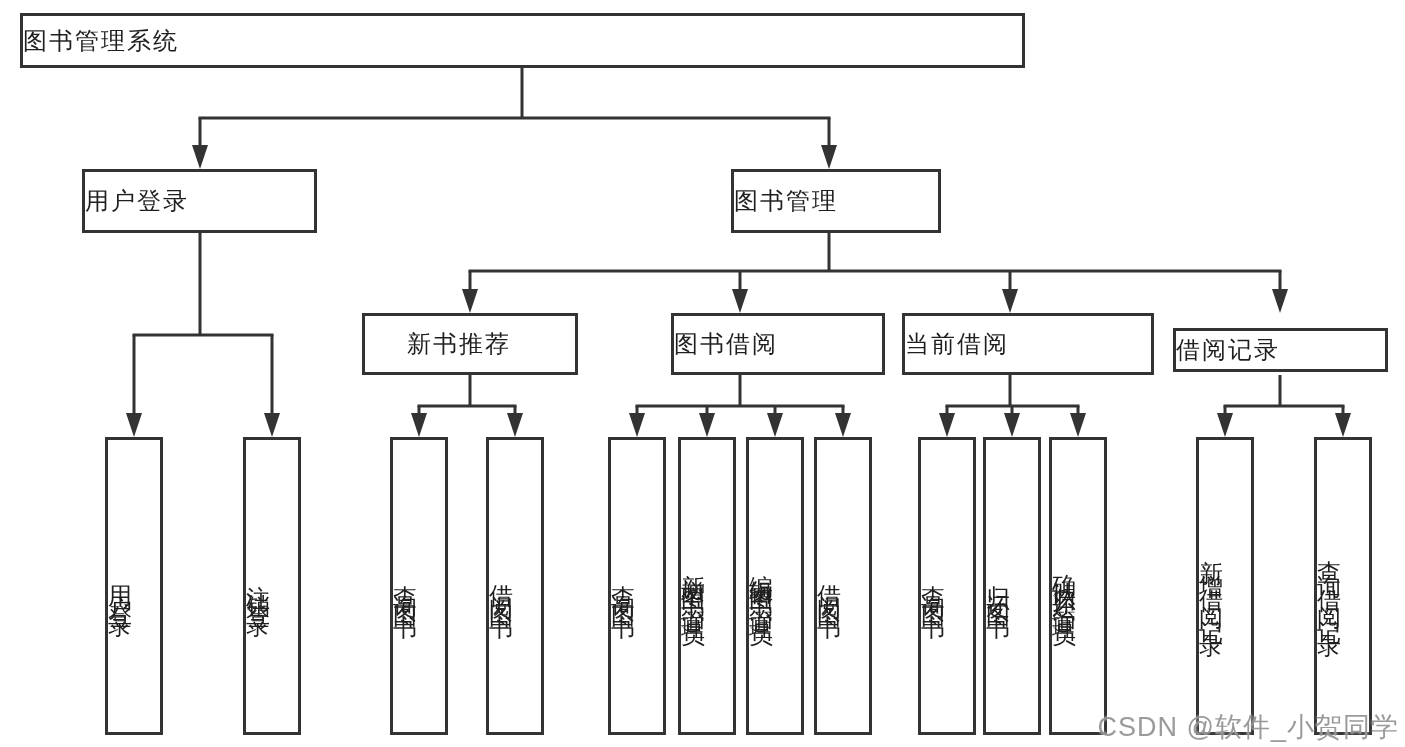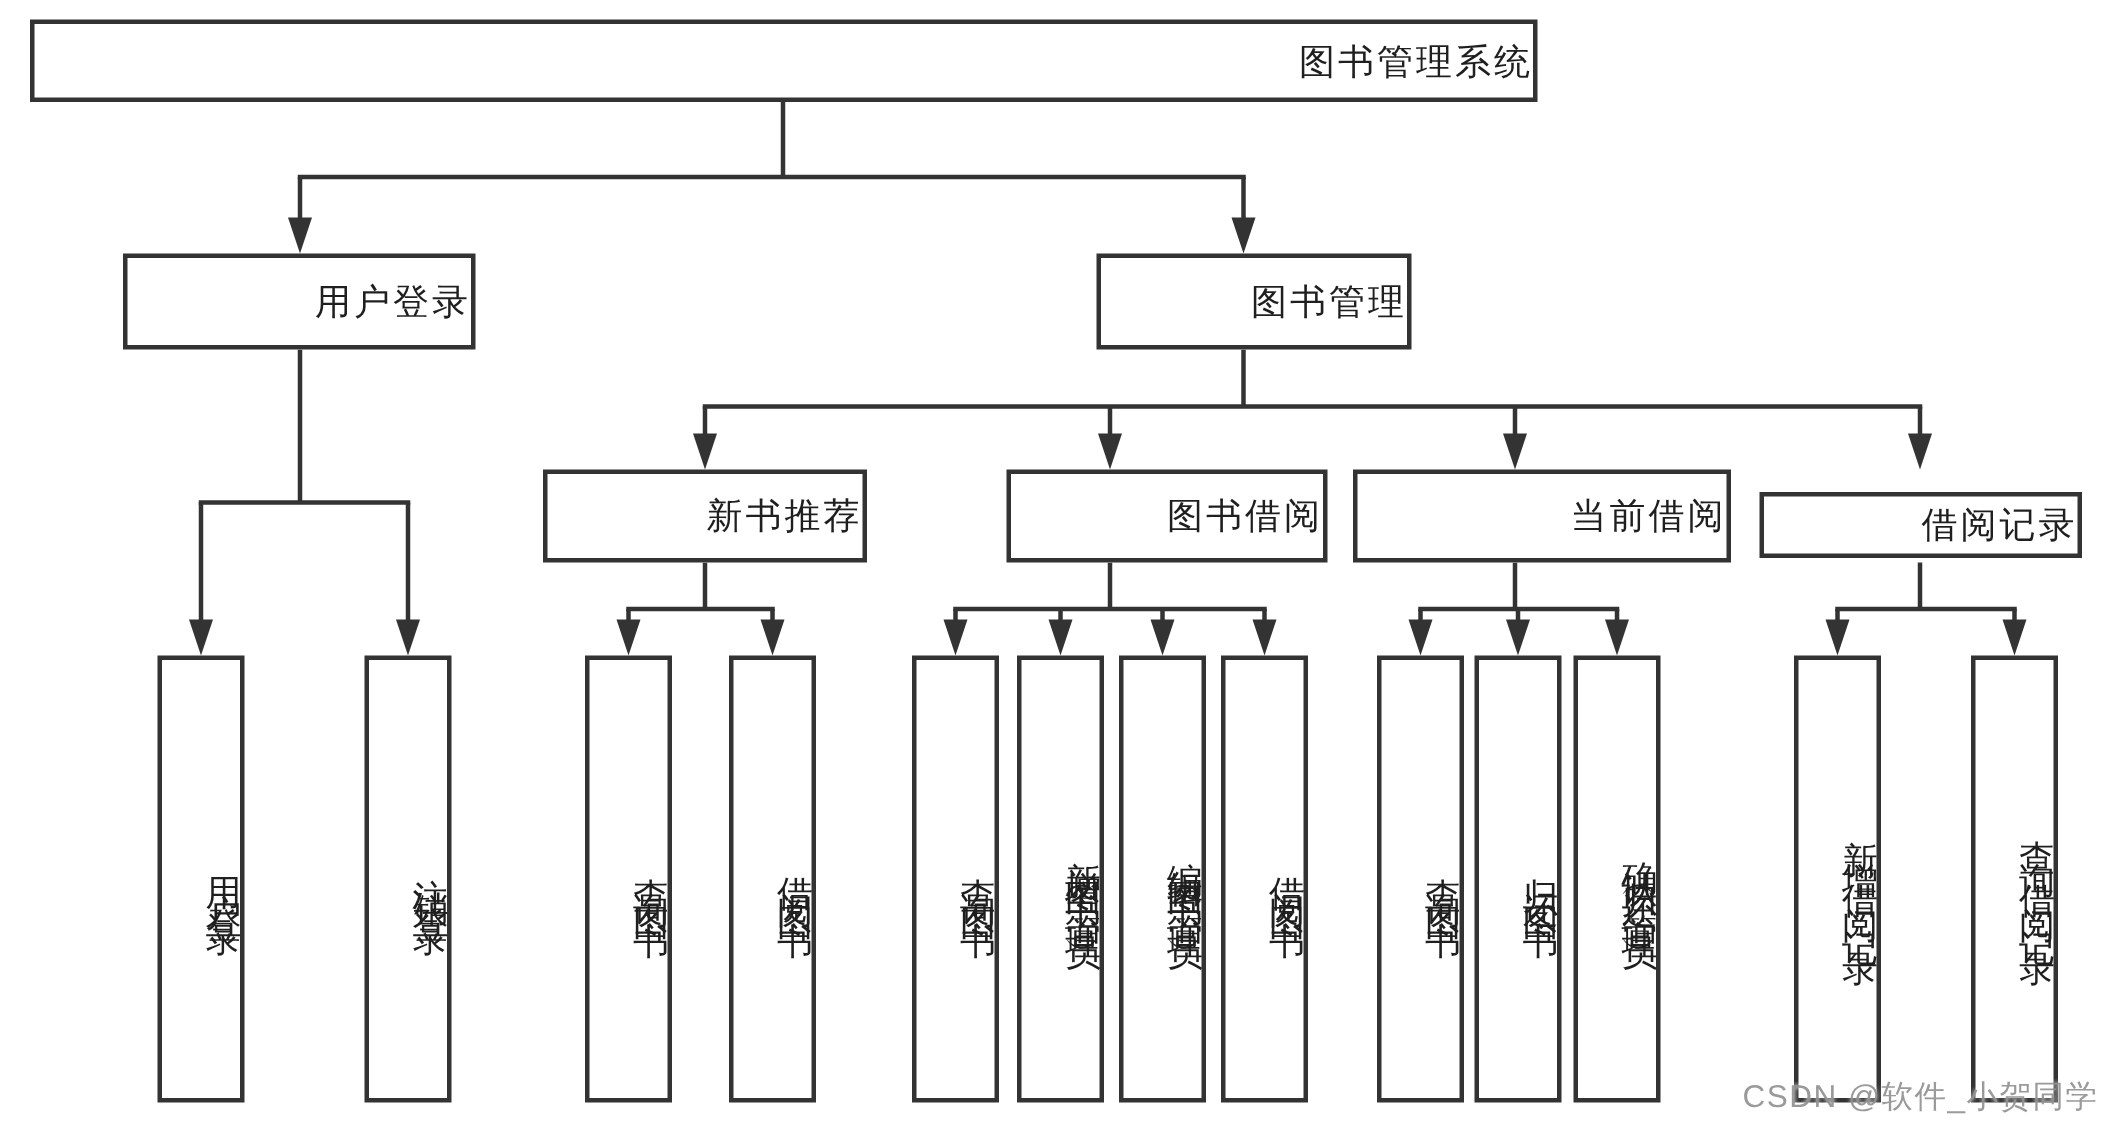--- a/index.html
+++ b/index.html
@@ -16,21 +16,21 @@
     left: 0; top: 0;
     width: 1405px; height: 747px;
   }
   .node {
     position: absolute;
     box-sizing: border-box;
     border: 3px solid #333333;
     background: #ffffff;
     display: flex;
     align-items: center;
-    justify-content: flex-end;
+    justify-content: flex-start;
     color: #1f1f1f;
   }
   .node.hbox span {
     font-size: 24px;
     letter-spacing: 2px;
     white-space: nowrap;
     color: #1f1f1f;
   }
   .node.vbox { width: 58px; height: 298px; }
   .node.vbox span {
@@ -40,21 +40,21 @@
     color: #1f1f1f;
     line-height: 1;
   }
   .node.vbox span.chars4 { letter-spacing: 10px; }
   .node.vbox span.chars6 { letter-spacing: 15px; }
   .node.vbox span.chars9 { letter-spacing: 7px; }
   #watermark {
     position: absolute;
     right: 6px;
     bottom: 2px;
-    font-size: 21px;
+    font-size: 27px;
     color: rgba(145,145,145,0.92);
     text-shadow: 0 0 3px rgba(255,255,255,0.9);
     letter-spacing: 1px;
     white-space: nowrap;
     z-index: 10;
   }
 </style>
 </head>
 <body>
 
@@ -119,21 +119,21 @@
     <span>图书管理系统</span>
   </div>
 
   <div class="node hbox" style="left:82px; top:169px; width:235px; height:64px;">
     <span>用户登录</span>
   </div>
   <div class="node hbox" style="left:712px; top:169px; width:210px; height:64px;margin-left:19px;">
     <span>图书管理</span>
   </div>
 
-  <div class="node hbox" style="left:362px; top:313px; width:216px; height:62px;">
+  <div class="node hbox" style="left:362px; top:313px; width:216px; height:62px;padding-left:42px;">
     <span>新书推荐</span>
   </div>
   <div class="node hbox" style="left:671px; top:313px; width:214px; height:62px;">
     <span>图书借阅</span>
   </div>
   <div class="node hbox" style="left:902px; top:313px; width:252px; height:62px;">
     <span>当前借阅</span>
   </div>
   <div class="node hbox" style="left:1173px; top:328px; width:215px; height:44px;">
     <span>借阅记录</span>

